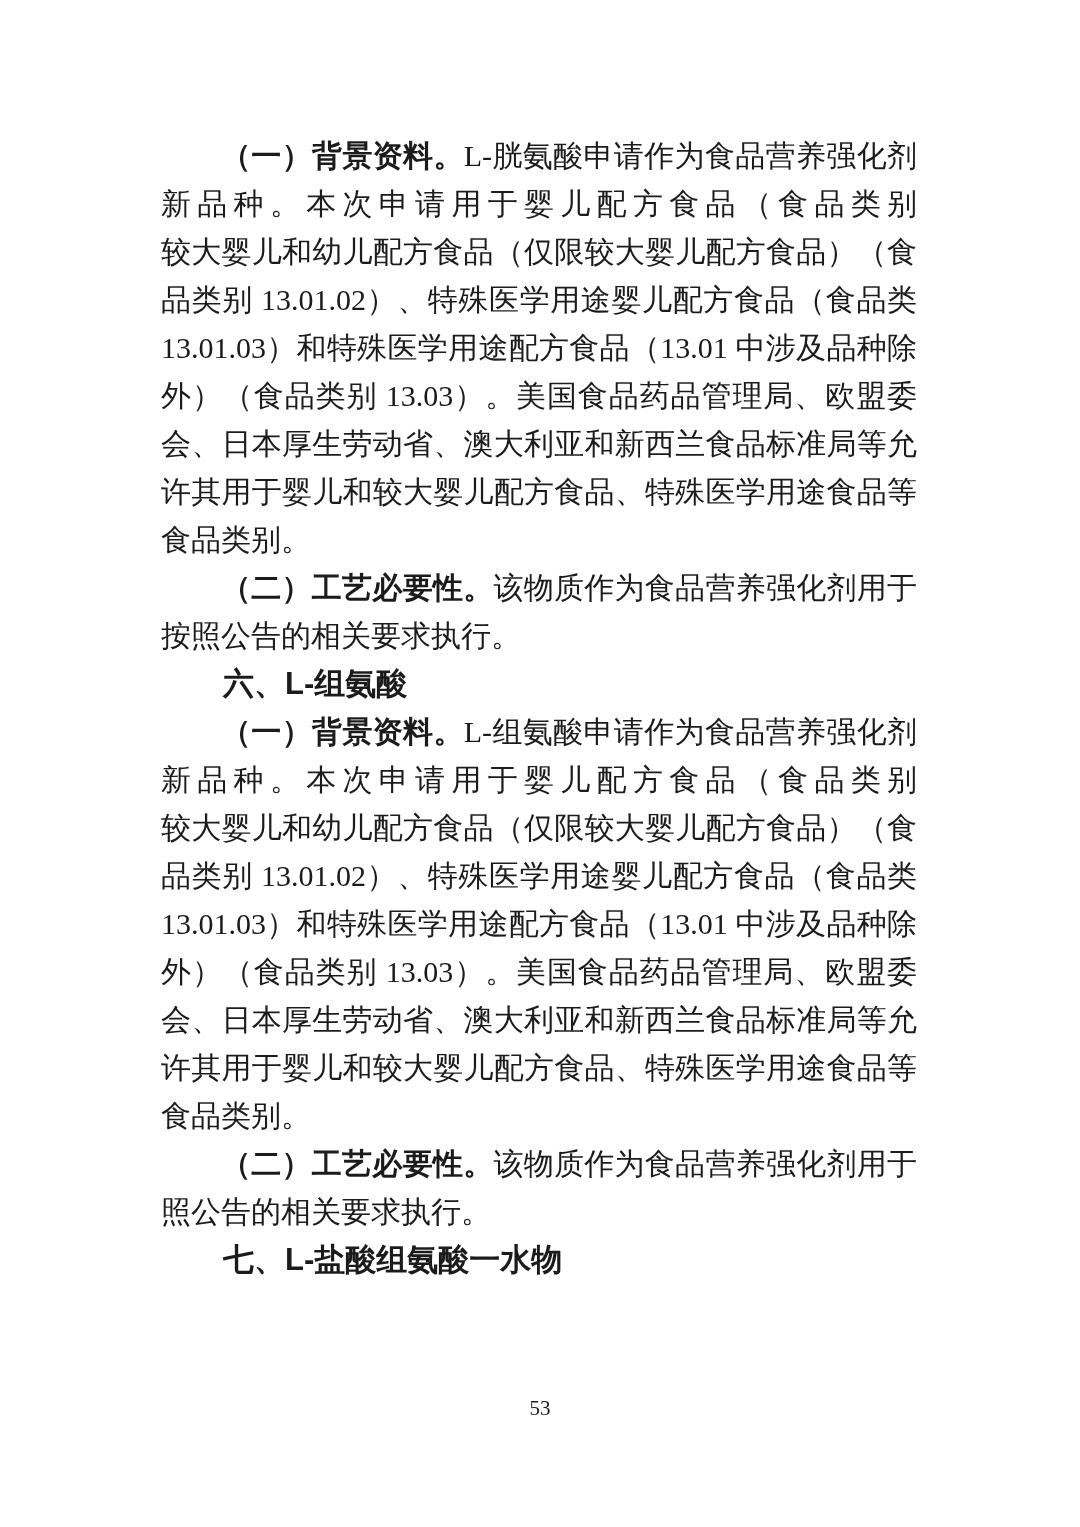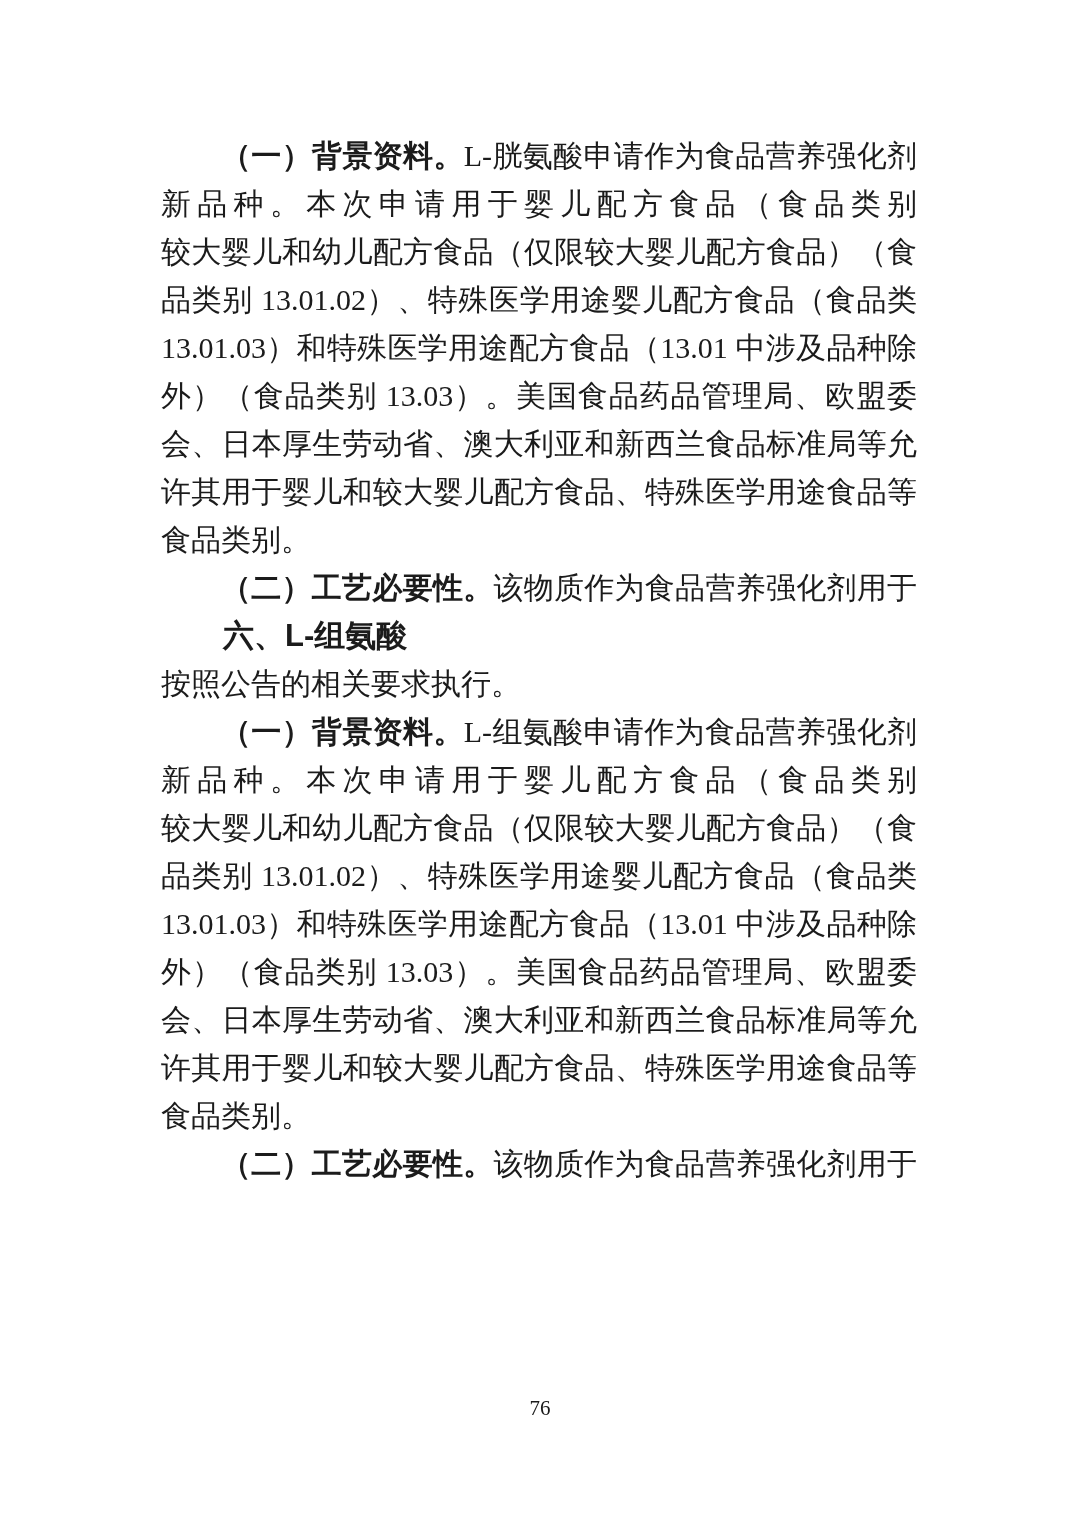--- a/index.html
+++ b/index.html
@@ -65,27 +65,29 @@
     <div class="line ind"><span class="lead">（一）背景资料。</span><span>L-胱氨酸申请作为食品营养强化剂</span></div>
     <div class="line"><span>新品种。本次申请用于婴儿配方食品（食品类别 13.01.01）、</span></div>
     <div class="line"><span>较大婴儿和幼儿配方食品（仅限较大婴儿配方食品）（食</span></div>
     <div class="line"><span>品类别 13.01.02）、特殊医学用途婴儿配方食品（食品类别</span></div>
     <div class="line"><span>13.01.03）和特殊医学用途配方食品（13.01 中涉及品种除</span></div>
     <div class="line"><span>外）（食品类别 13.03）。美国食品药品管理局、欧盟委员</span></div>
     <div class="line"><span>会、日本厚生劳动省、澳大利亚和新西兰食品标准局等允</span></div>
     <div class="line"><span>许其用于婴儿和较大婴儿配方食品、特殊医学用途食品等</span></div>
     <div class="line end"><span>食品类别。</span></div>
     <div class="line ind"><span class="lead">（二）工艺必要性。</span><span>该物质作为食品营养强化剂用于</span></div>
+    <div class="line end"><span>按照公告的相关要求执行。</span></div>
     <div class="line head ind"><span>六、L-组氨酸</span></div>
-    <div class="line end"><span>按照公告的相关要求执行。</span></div>
     <div class="line ind"><span class="lead">（一）背景资料。</span><span>L-组氨酸申请作为食品营养强化剂</span></div>
     <div class="line"><span>新品种。本次申请用于婴儿配方食品（食品类别 13.01.01）、</span></div>
     <div class="line"><span>较大婴儿和幼儿配方食品（仅限较大婴儿配方食品）（食</span></div>
     <div class="line"><span>品类别 13.01.02）、特殊医学用途婴儿配方食品（食品类别</span></div>
     <div class="line"><span>13.01.03）和特殊医学用途配方食品（13.01 中涉及品种除</span></div>
     <div class="line"><span>外）（食品类别 13.03）。美国食品药品管理局、欧盟委员</span></div>
     <div class="line"><span>会、日本厚生劳动省、澳大利亚和新西兰食品标准局等允</span></div>
     <div class="line"><span>许其用于婴儿和较大婴儿配方食品、特殊医学用途食品等</span></div>
     <div class="line end"><span>食品类别。</span></div>
     <div class="line ind"><span class="lead">（二）工艺必要性。</span><span>该物质作为食品营养强化剂用于</span></div>
+    <div class="line end"><span>照公告的相关要求执行。</span></div>
+    <div class="line head ind"><span>七、L-盐酸组氨酸一水物</span></div>
   </div>
-  <div class="page-number">76</div>
+  <div class="page-number">53</div>
 </div>
 
 </body></html>

